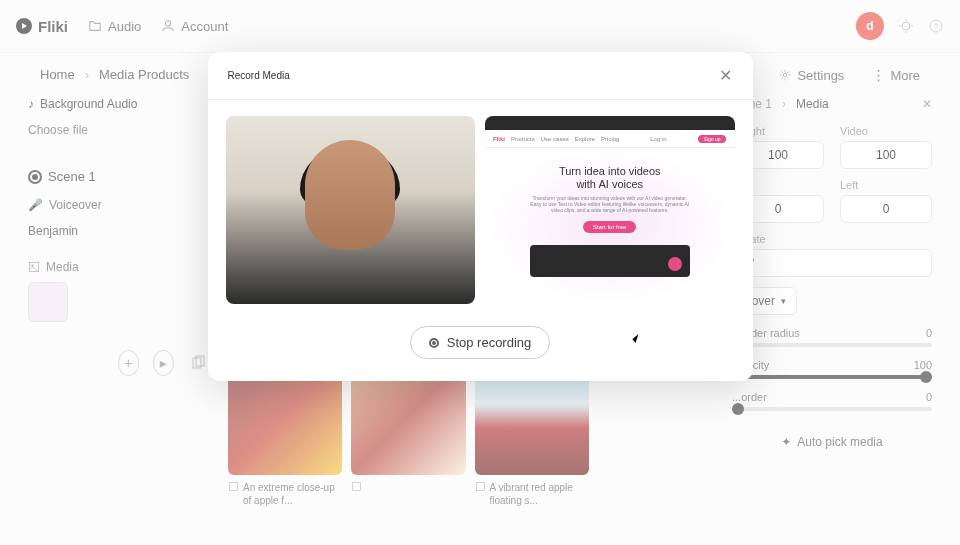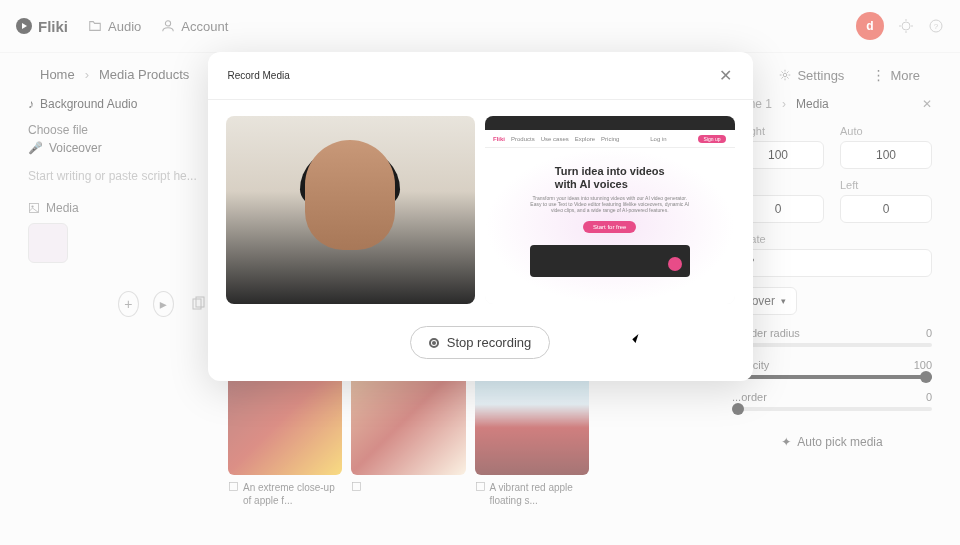--- a/index.html
+++ b/index.html
@@ -83,21 +83,21 @@
     .preview { flex: 1; height: 188px; border-radius: 8px; overflow: hidden; background: #f5f5f5; }
     .preview-cam { background: linear-gradient(180deg, #e8e4dc 0%, #d8d0c4 40%, #2a2a2a 100%); position: relative; }
     .face { position: absolute; left: 50%; top: 42%; transform: translate(-50%,-50%); width: 90px; height: 110px; background: linear-gradient(180deg, #c89878 0%, #a87858 100%); border-radius: 45px 45px 38px 38px; }
     .hair { position: absolute; left: 50%; top: 18%; transform: translateX(-50%); width: 100px; height: 55px; background: #1a1a1a; border-radius: 50px 50px 20px 20px; }
     .preview-screen { display: flex; flex-direction: column; }
     .screen-bar { height: 14px; background: #2a2a2a; }
     .screen-nav { height: 18px; background: #fff; border-bottom: 1px solid #eee; display: flex; align-items: center; padding: 0 8px; gap: 6px; }
     .screen-nav-txt { font-size: 6px; color: #888; }
     .screen-nav-btn { margin-left: auto; padding: 1px 6px; background: #e84c88; color: #fff; font-size: 5px; border-radius: 6px; }
     .screen-content { flex: 1; background: radial-gradient(ellipse at center, #f8e8f8 0%, #fff 70%); display: flex; flex-direction: column; align-items: center; justify-content: center; padding: 8px; }
-    .screen-h1 { font-size: 11px; font-weight: 700; line-height: 1.2; }
+    .screen-h1 { font-size: 11px; font-weight: 400; text-align: center; line-height: 1.2; }
     .screen-p { font-size: 5px; color: #888; text-align: center; margin-top: 4px; max-width: 160px; }
     .screen-cta { margin-top: 8px; padding: 3px 10px; background: #e84c88; color: #fff; font-size: 6px; border-radius: 8px; }
     .screen-footer { height: 32px; background: #2a2a2a; margin: 0 14px 10px; border-radius: 4px; position: relative; }
     .screen-chat { position: absolute; right: 8px; bottom: 6px; width: 14px; height: 14px; background: #e84c88; border-radius: 50%; }
     .stop-btn { display: flex; align-items: center; justify-content: center; gap: 8px; margin: 0 auto; padding: 8px 18px; border: 1px solid #ccc; border-radius: 20px; font-size: 13px; color: #444; background: #fff; cursor: pointer; width: fit-content; }
     .rec-dot { width: 10px; height: 10px; border: 2px solid #666; border-radius: 50%; display: inline-flex; align-items: center; justify-content: center; }
     .rec-dot::after { content: ''; width: 4px; height: 4px; background: #666; border-radius: 50%; }
     
     .cursor { position: absolute; left: 633px; top: 336px; width: 10px; height: 14px; z-index: 100; }
     .cursor::before { content: ''; position: absolute; border-left: 8px solid #000; border-bottom: 5px solid transparent; border-top: 0; transform: rotate(-40deg); }
@@ -166,25 +166,29 @@
 </div>
 
 <div class="main">
   <div class="left-col">
     <div class="bg-audio">
       <span>♪</span>
       <span>Background Audio</span>
     </div>
     <div class="choose-file">Choose file</div>
 
+    <div class="scene-row">
+      <span class="scene-radio"></span>
+      <span>Scene 1</span>
+    </div>
     <div class="voiceover-row">
       <span>🎤</span>
       <span>Voiceover</span>
     </div>
-    <div class="script-input">Start writing or paste script he...</div>
+    <div class="voice-name">Benjamin</div>
 
     <div class="media-label">
       <svg width="12" height="12" viewBox="0 0 16 16">
           <rect x="2" y="2" width="12" height="12" fill="none" stroke="#888"></rect>
           <circle cx="6" cy="6" r="1.5" fill="#888"></circle>
           <path fill="none" stroke="#888" d="M2 12l4-4 8 6"></path>
         </svg>
       <span>Media</span>
     </div>
     <div class="media-thumb"></div>
@@ -238,21 +242,21 @@
       <span class="bc-sep">›</span>
       <span class="tab-active">Media</span>
       <span class="tab-close">✕</span>
     </div>
     <div class="prop-row">
       <div class="prop">
         <div class="prop-label">...eight</div>
         <input class="prop-input" value="100" style="">
       </div>
       <div class="prop">
-        <div class="prop-label">Auto</div>
+        <div class="prop-label">Video</div>
         <input class="prop-input" value="100" style="">
       </div>
     </div>
     <div class="prop-row">
       <div class="prop">
         <div class="prop-label">...p</div>
         <input class="prop-input" value="0" style="">
       </div>
       <div class="prop">
         <div class="prop-label">Left</div>

